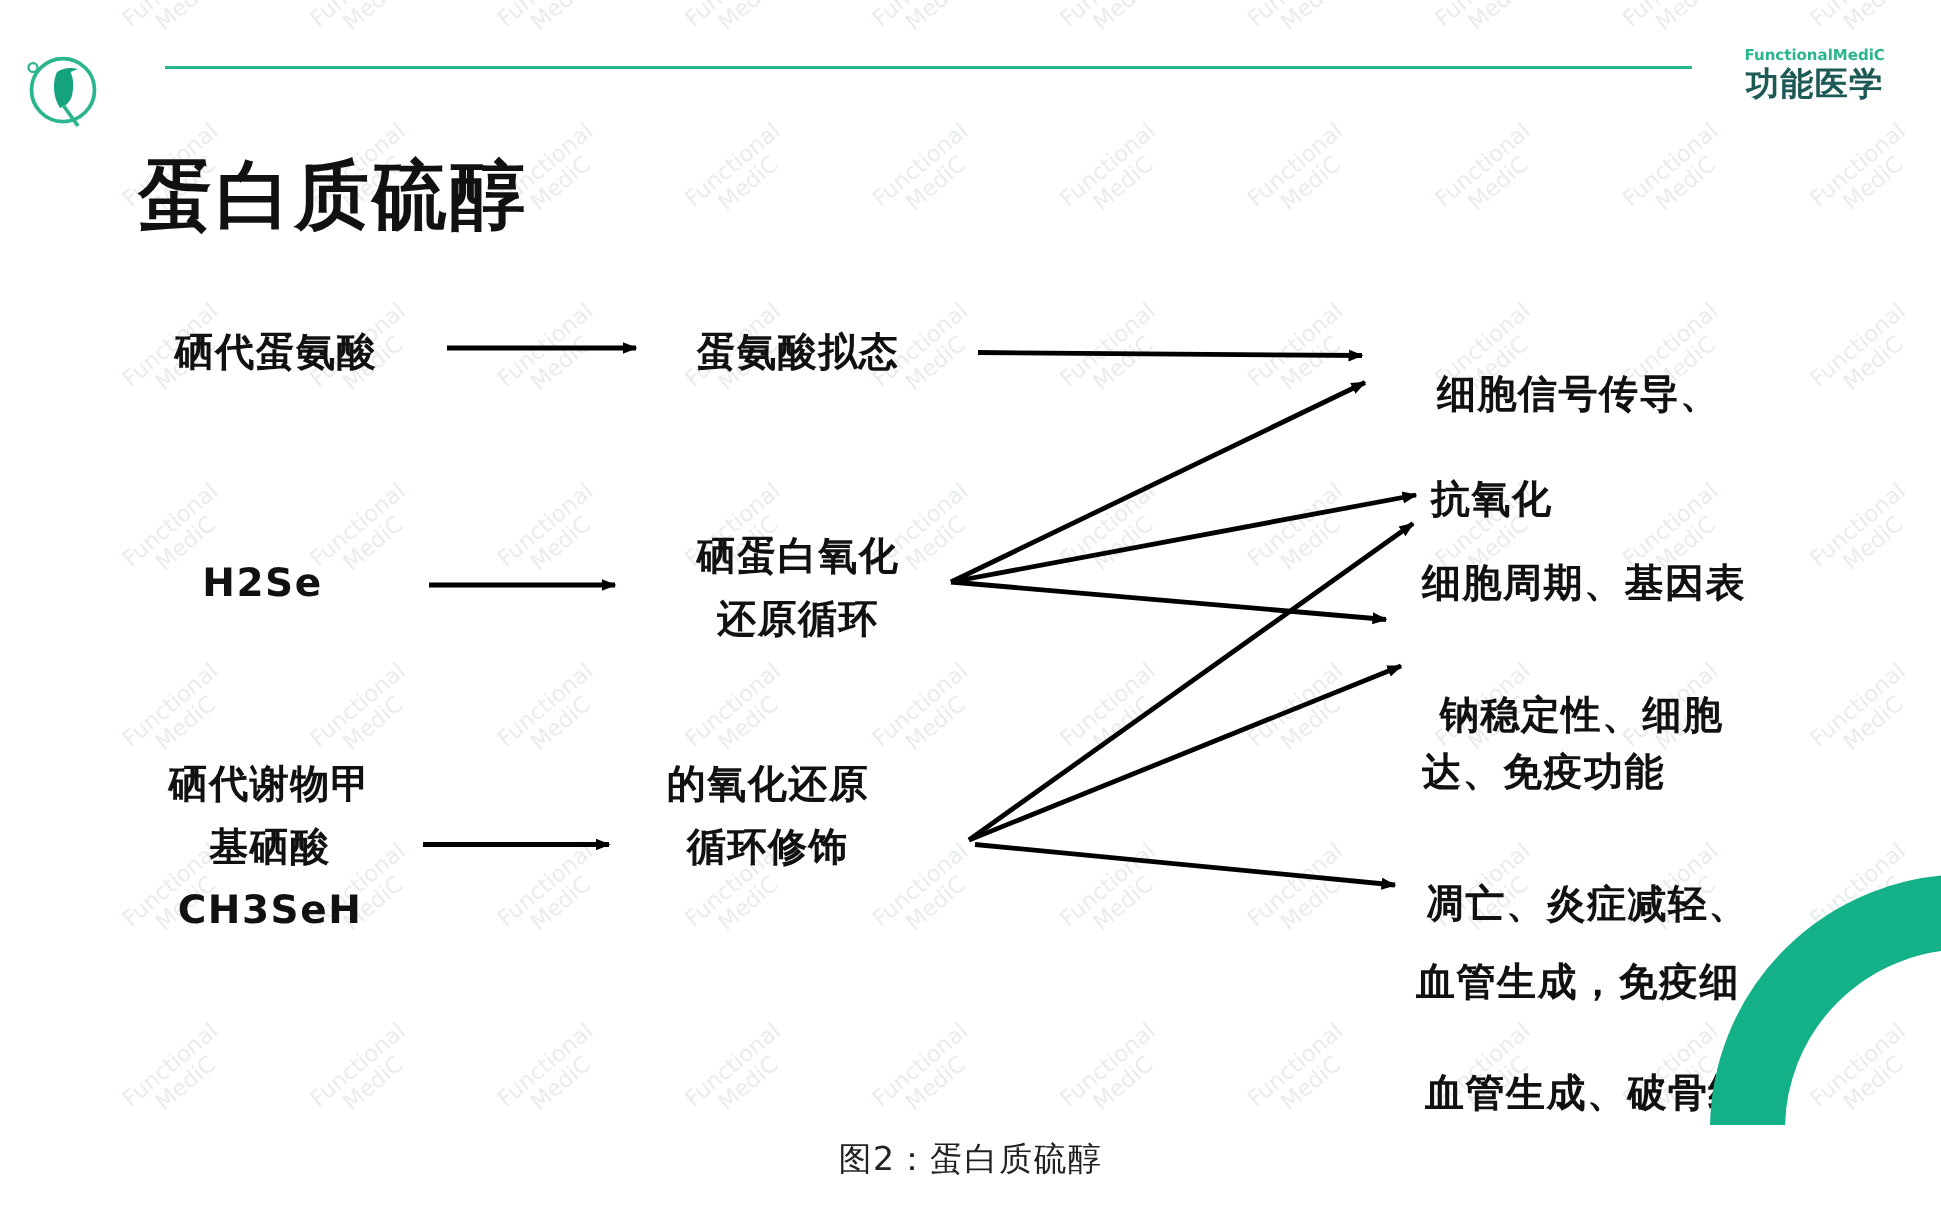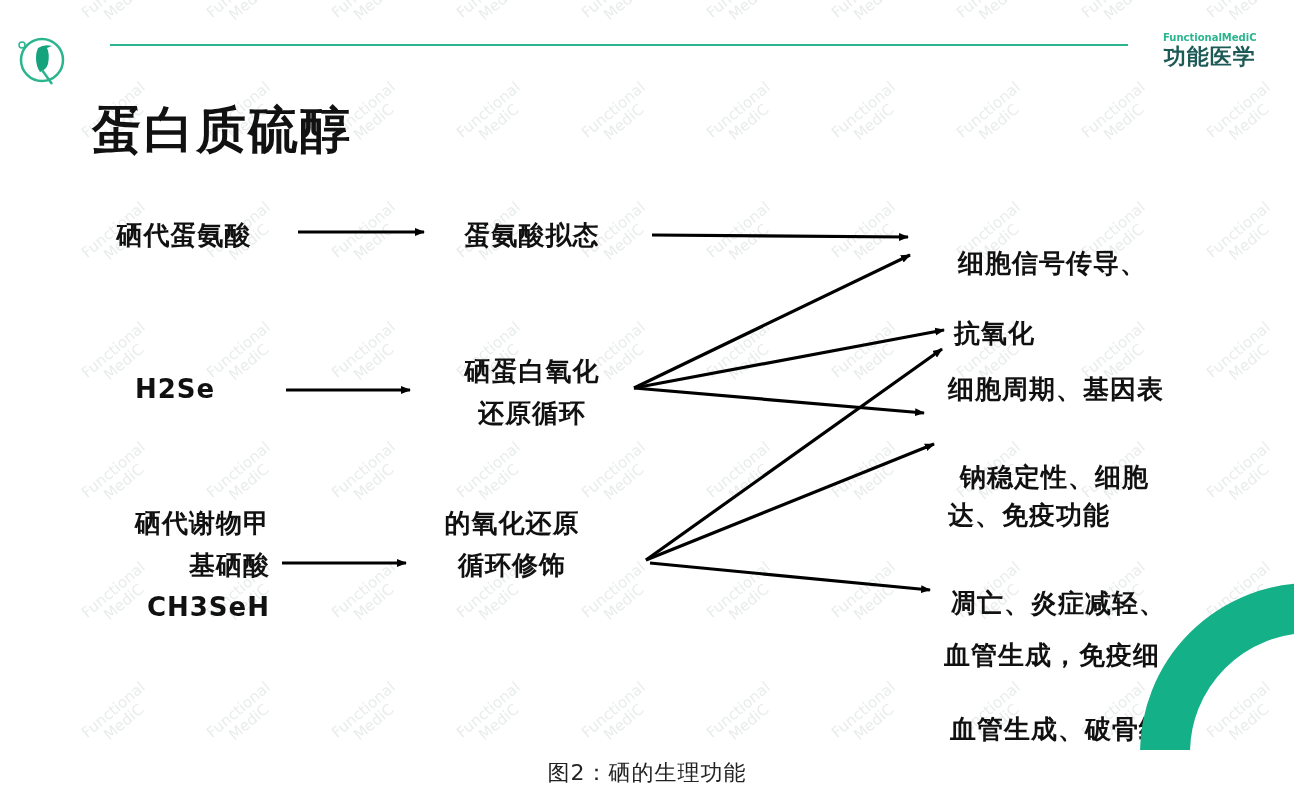--- a/index.html
+++ b/index.html
@@ -222,21 +222,21 @@
   </div>
 
   <div class="title">蛋白质硫醇</div>
 
   <div class="node center" style="left:96px; top:214px; width:176px;">
     <div>硒代蛋氨酸</div>
   </div>
   <div class="node center" style="left:120px; top:368px; width:110px;">
     <div>H2Se</div>
   </div>
-  <div class="node center" style="left:90px; top:502px; width:180px;text-align:right;">
+  <div class="node center" style="left:90px; top:502px; width:180px;">
     <div>硒代谢物甲</div>
     <div>基硒酸</div>
     <div>CH3SeH</div>
   </div>
 
   <div class="node center" style="left:432px; top:214px; width:200px;">
     <div>蛋氨酸拟态</div>
   </div>
   <div class="node center" style="left:432px; top:350px; width:200px;">
     <div>硒蛋白氧化</div>
@@ -283,13 +283,13 @@
       <line x1="646" y1="560" x2="942" y2="349"></line>
       <line x1="646" y1="560" x2="934" y2="444"></line>
       <line x1="650" y1="563" x2="930" y2="590"></line>
     </g>
   </svg>
 
   <div class="ring"></div>
 </div>
 
 <div class="caption-bar"></div>
-<div class="caption">图2：硒的生理功能</div>
+<div class="caption">图2：蛋白质硫醇</div>
 
 </body></html>

